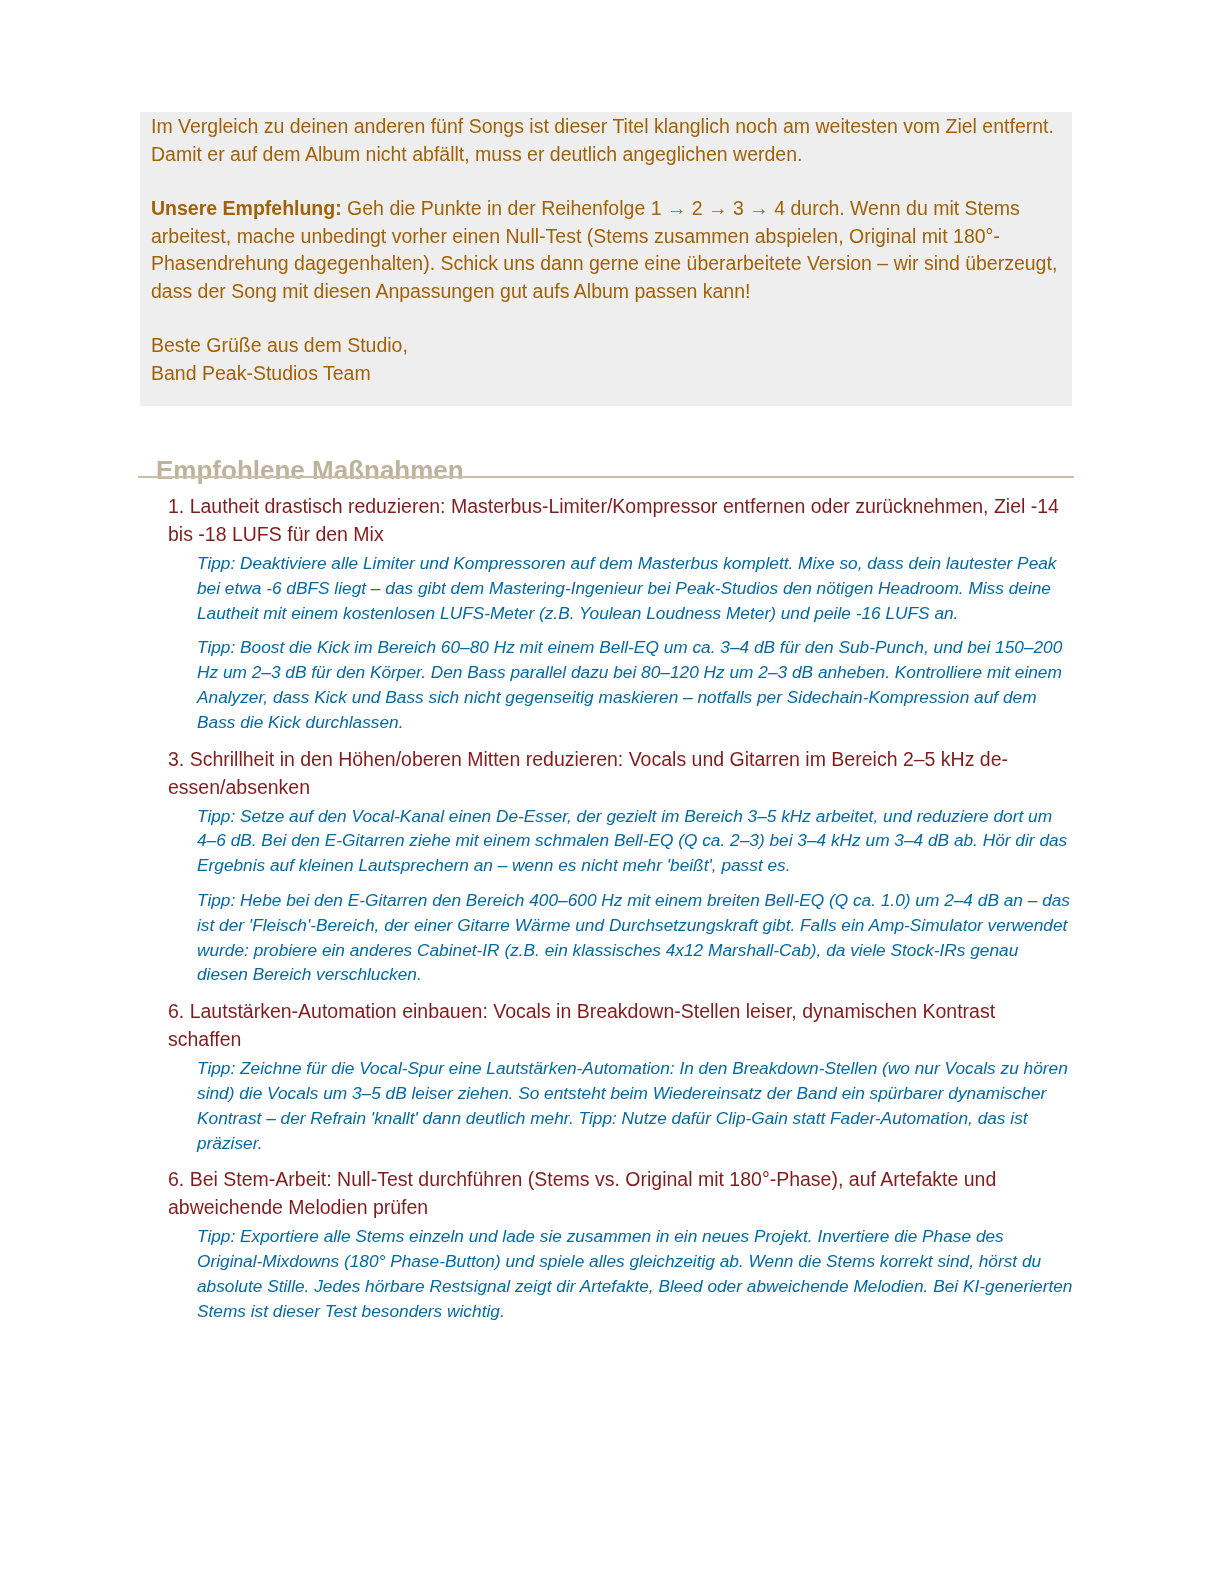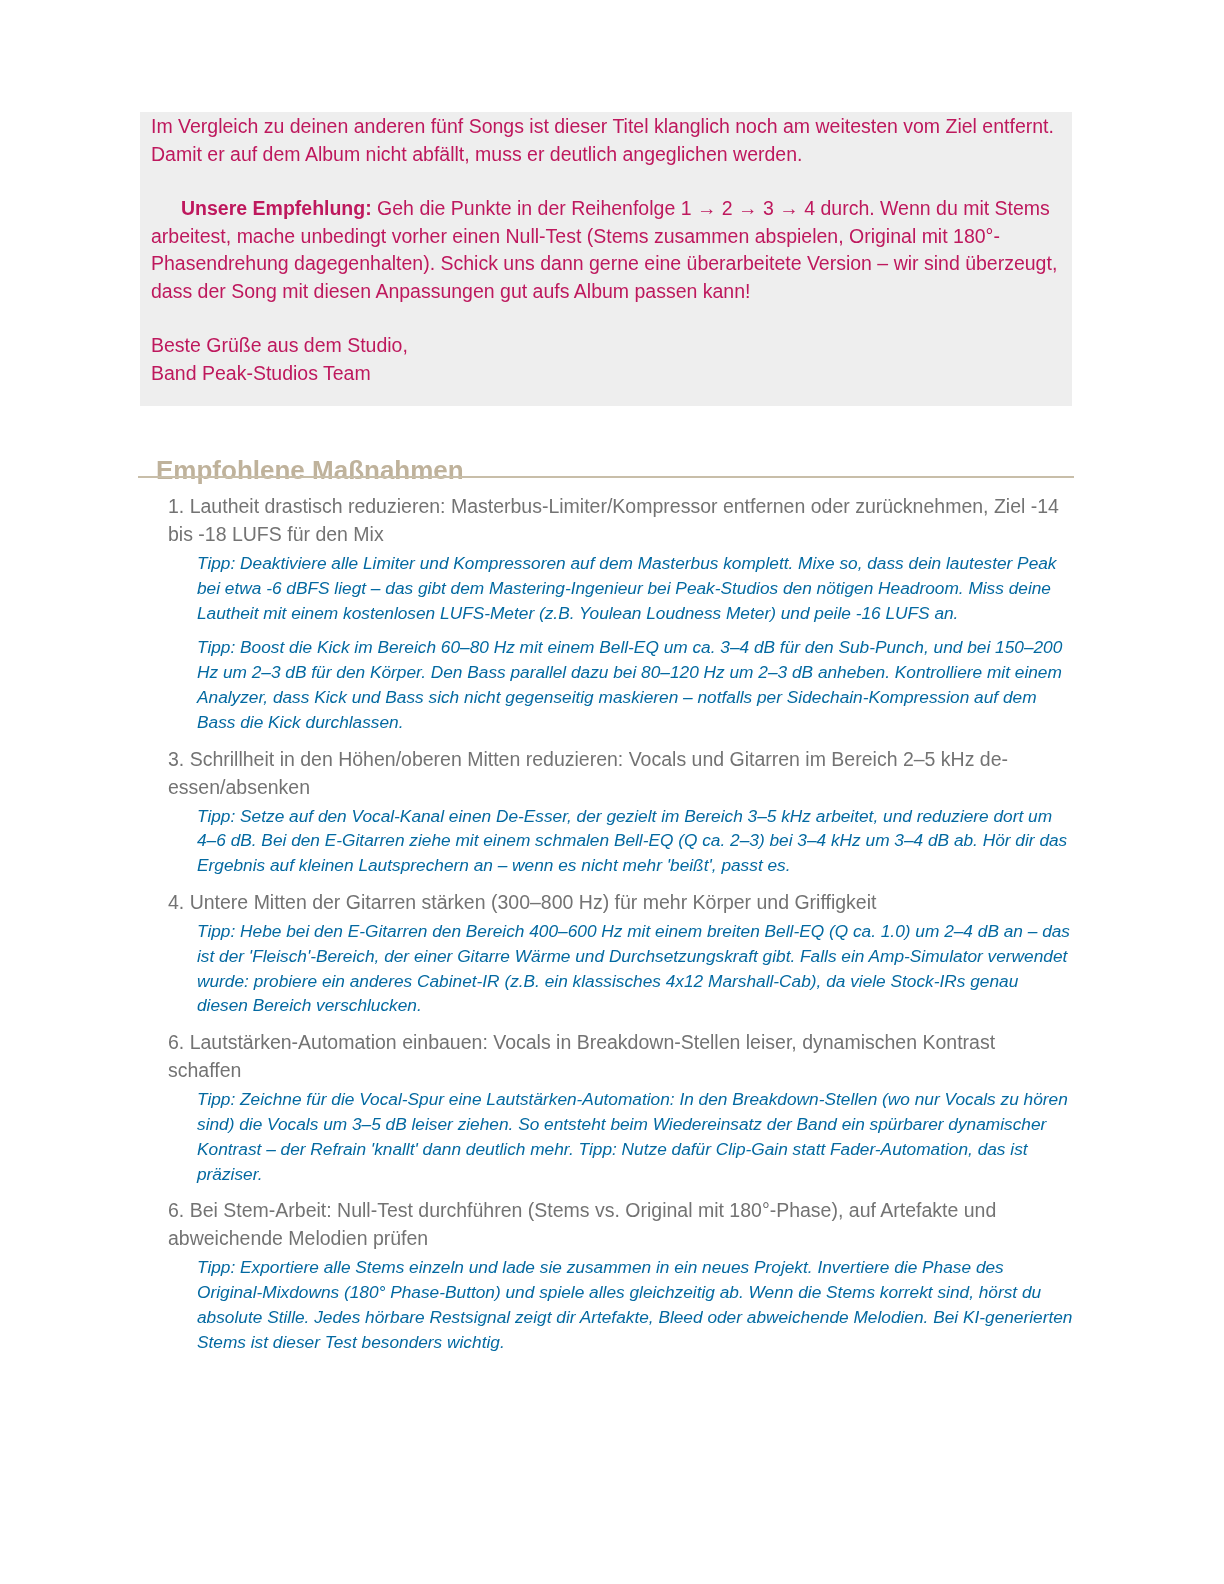--- a/index.html
+++ b/index.html
@@ -19,28 +19,27 @@
       position: absolute;
       left: 140px;
       top: 112px;
       width: 932px;
       height: 294px;
       background: #eeeeee;
       box-sizing: border-box;
       padding: 1px 11px 0 11px;
       font-size: 19.5px;
       line-height: 27.5px;
-      color: #be185d;
+      color: #a16207;
     }
     .summary-box p {
       margin: 0 0 27px 0;
     }
     .summary-box strong {
       font-weight: bold;
-      margin-left: 30px;
     }
     .section-heading {
       position: absolute;
       left: 140px;
       top: 437px;
       margin: 16px;
       font-size: 26px;
       font-weight: bold;
       color: #bfb29b;
       line-height: 34px;
@@ -61,21 +60,21 @@
       margin: 0;
       padding: 0;
       list-style: none;
     }
     .measure-item {
       margin: 0 0 10px 0;
     }
     .measure-title {
       font-size: 19.5px;
       line-height: 28px;
-      color: #737373;
+      color: #7f1d1d;
     }
     .measure-tip {
       margin: 3px 0 0 29px;
       font-size: 17.3px;
       line-height: 24.8px;
       font-style: italic;
       color: #0369a1;
     }
   </style>
 </head>
@@ -99,21 +98,20 @@
     <div class="measure-tip">Tipp: Deaktiviere alle Limiter und Kompressoren auf dem Masterbus komplett. Mixe so, dass dein lautester Peak bei etwa -6 dBFS liegt – das gibt dem Mastering-Ingenieur bei Peak-Studios den nötigen Headroom. Miss deine Lautheit mit einem kostenlosen LUFS-Meter (z.B. Youlean Loudness Meter) und peile -16 LUFS an.</div>
   </li>
   <li class="measure-item">
     <div class="measure-tip">Tipp: Boost die Kick im Bereich 60–80 Hz mit einem Bell-EQ um ca. 3–4 dB für den Sub-Punch, und bei 150–200 Hz um 2–3 dB für den Körper. Den Bass parallel dazu bei 80–120 Hz um 2–3 dB anheben. Kontrolliere mit einem Analyzer, dass Kick und Bass sich nicht gegenseitig maskieren – notfalls per Sidechain-Kompression auf dem Bass die Kick durchlassen.</div>
   </li>
   <li class="measure-item">
     <div class="measure-title">3. Schrillheit in den Höhen/oberen Mitten reduzieren: Vocals und Gitarren im Bereich 2–5 kHz de-essen/absenken</div>
     <div class="measure-tip">Tipp: Setze auf den Vocal-Kanal einen De-Esser, der gezielt im Bereich 3–5 kHz arbeitet, und reduziere dort um 4–6 dB. Bei den E-Gitarren ziehe mit einem schmalen Bell-EQ (Q ca. 2–3) bei 3–4 kHz um 3–4 dB ab. Hör dir das Ergebnis auf kleinen Lautsprechern an – wenn es nicht mehr 'beißt', passt es.</div>
   </li>
   <li class="measure-item">
-    <div class="measure-title">4. Untere Mitten der Gitarren stärken (300–800 Hz) für mehr Körper und Griffigkeit</div>
     <div class="measure-tip">Tipp: Hebe bei den E-Gitarren den Bereich 400–600 Hz mit einem breiten Bell-EQ (Q ca. 1.0) um 2–4 dB an – das ist der 'Fleisch'-Bereich, der einer Gitarre Wärme und Durchsetzungskraft gibt. Falls ein Amp-Simulator verwendet wurde: probiere ein anderes Cabinet-IR (z.B. ein klassisches 4x12 Marshall-Cab), da viele Stock-IRs genau diesen Bereich verschlucken.</div>
   </li>
   <li class="measure-item">
     <div class="measure-title">6. Lautstärken-Automation einbauen: Vocals in Breakdown-Stellen leiser, dynamischen Kontrast schaffen</div>
     <div class="measure-tip">Tipp: Zeichne für die Vocal-Spur eine Lautstärken-Automation: In den Breakdown-Stellen (wo nur Vocals zu hören sind) die Vocals um 3–5 dB leiser ziehen. So entsteht beim Wiedereinsatz der Band ein spürbarer dynamischer Kontrast – der Refrain 'knallt' dann deutlich mehr. Tipp: Nutze dafür Clip-Gain statt Fader-Automation, das ist präziser.</div>
   </li>
   <li class="measure-item">
     <div class="measure-title">6. Bei Stem-Arbeit: Null-Test durchführen (Stems vs. Original mit 180°-Phase), auf Artefakte und abweichende Melodien prüfen</div>
     <div class="measure-tip">Tipp: Exportiere alle Stems einzeln und lade sie zusammen in ein neues Projekt. Invertiere die Phase des Original-Mixdowns (180° Phase-Button) und spiele alles gleichzeitig ab. Wenn die Stems korrekt sind, hörst du absolute Stille. Jedes hörbare Restsignal zeigt dir Artefakte, Bleed oder abweichende Melodien. Bei KI-generierten Stems ist dieser Test besonders wichtig.</div>
   </li>

